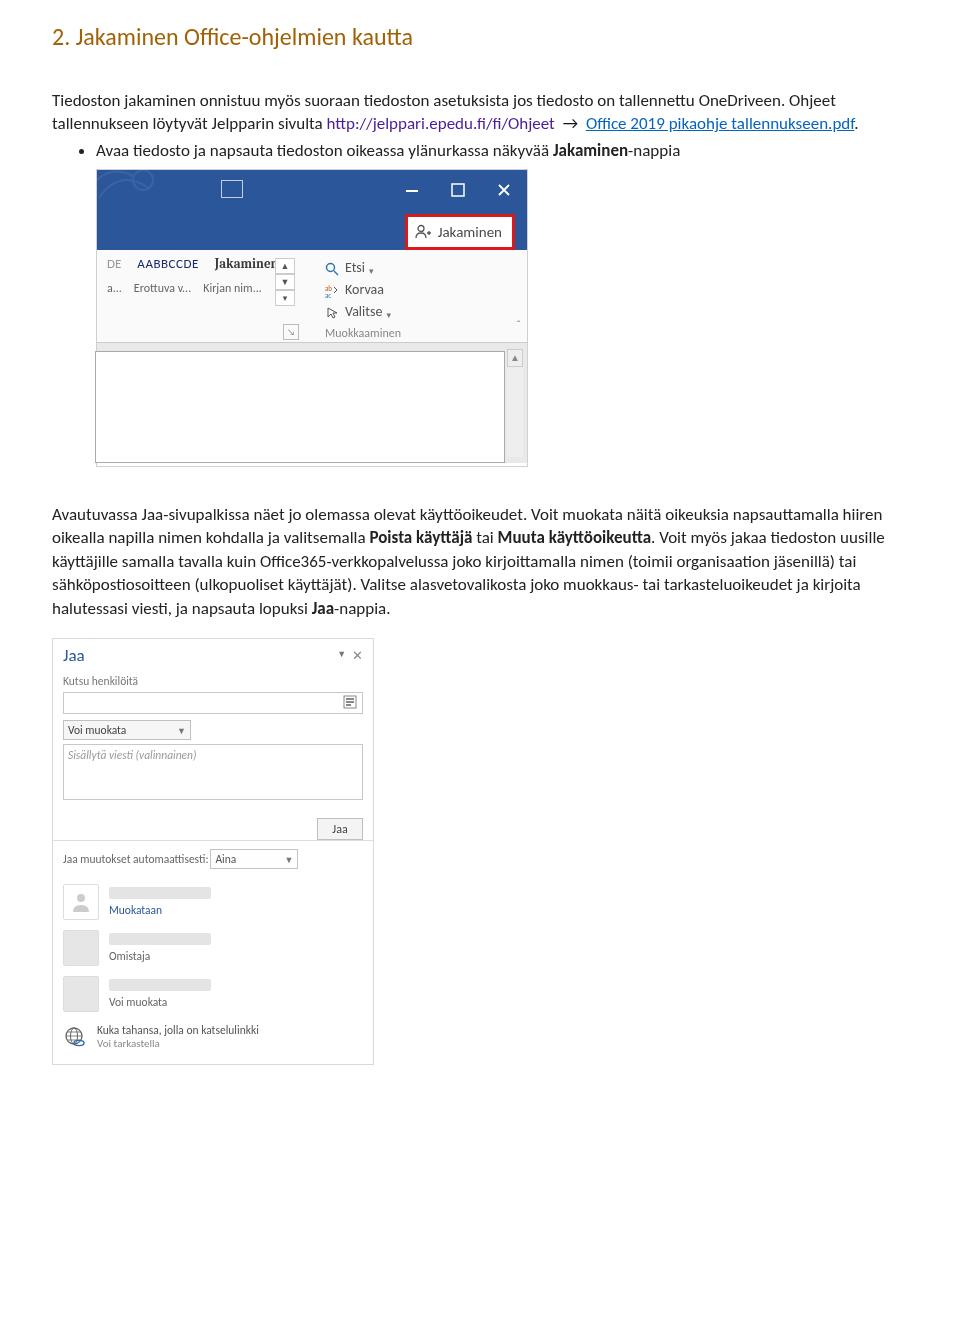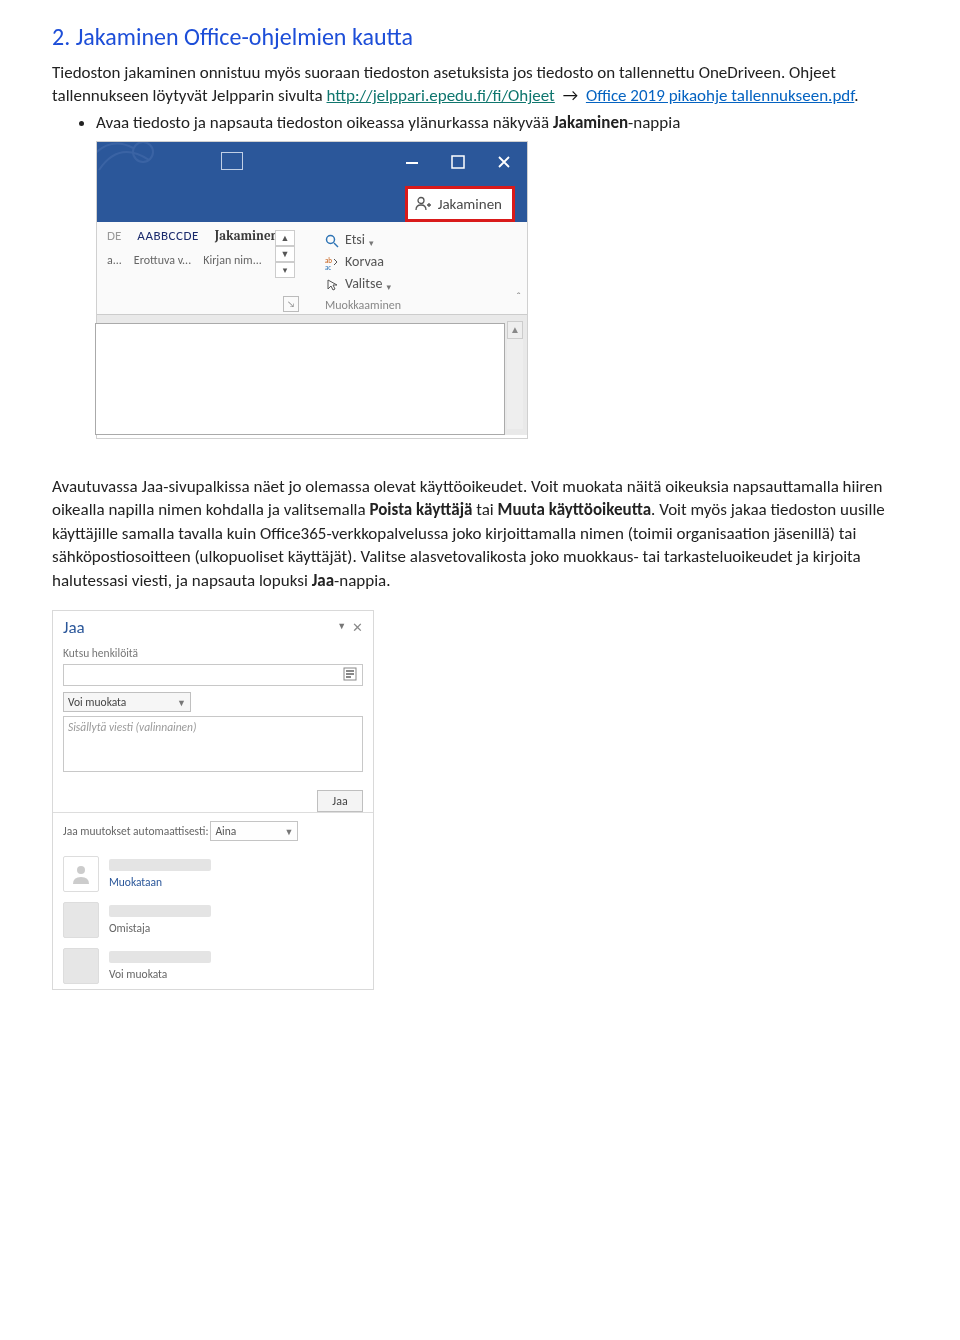--- a/index.html
+++ b/index.html
@@ -1,19 +1,19 @@
 <!DOCTYPE html>
 <html><head>
 <meta charset="utf-8">
 <style>
   html,body{margin:0;padding:0;font-family:Calibri,Arial,sans-serif;color:#222;background:#fff}
   .page{width:960px;min-height:1340px;margin:0 auto;box-sizing:border-box;padding:18px 52px 20px 52px}
-  h2.section-title{color:#1d4ed8;font-size:24px;font-weight:400;margin:4px 0 10px 0}
+  h2.section-title{color:#a16207;font-size:24px;font-weight:400;margin:4px 0 38px 0}
   p.body{font-size:17px;line-height:1.38;margin:0 0 0 0}
-  a.link{color:#0f766e;text-decoration:underline}
+  a.link{color:#4c1d95;}
   a.link2{color:#0563C1;text-decoration:underline}
   .arrow{color:#111;margin:0 4px}
   ul.bullet{margin:4px 0 4px 0;padding-left:44px}
   ul.bullet li{font-size:17px;line-height:1.35}
   .bold{font-weight:700}
 
   
   .shot1{width:430px;height:296px;margin:6px 0 0 44px;background:#fff;border:1px solid #d0d0d0}
   .shot1 .titlebar{height:40px;background:#2b579a;position:relative}
   .decor{position:absolute;left:0;top:0;width:120px;height:40px;opacity:.25;overflow:hidden}
@@ -237,14 +237,28 @@
         <div class="role grey">Omistaja</div>
       </div>
     </div>
     <div class="person">
       <div class="pic blur"></div>
       <div class="info">
         <div class="n"></div>
         <div class="role grey">Voi muokata</div>
       </div>
     </div>
+    <div class="linkrow">
+      <div class="globe">
+        <svg width="22" height="22">
+            <circle cx="10" cy="10" r="8" fill="none" stroke="#666" stroke-width="1.3"></circle>
+            <ellipse cx="10" cy="10" rx="3.5" ry="8" fill="none" stroke="#666" stroke-width="1"></ellipse>
+            <path d="M2 10 L18 10 M3 6 L17 6 M3 14 L17 14" stroke="#666" stroke-width="0.8"></path>
+            <ellipse cx="15" cy="17" rx="5" ry="2.6" fill="none" stroke="#2b6cb0" stroke-width="1.4"></ellipse>
+          </svg>
+      </div>
+      <div>
+        <div class="t1">Kuka tahansa, jolla on katselulinkki</div>
+        <div class="t2">Voi tarkastella</div>
+      </div>
+    </div>
   </div>
 </div>
 
 </body></html>

